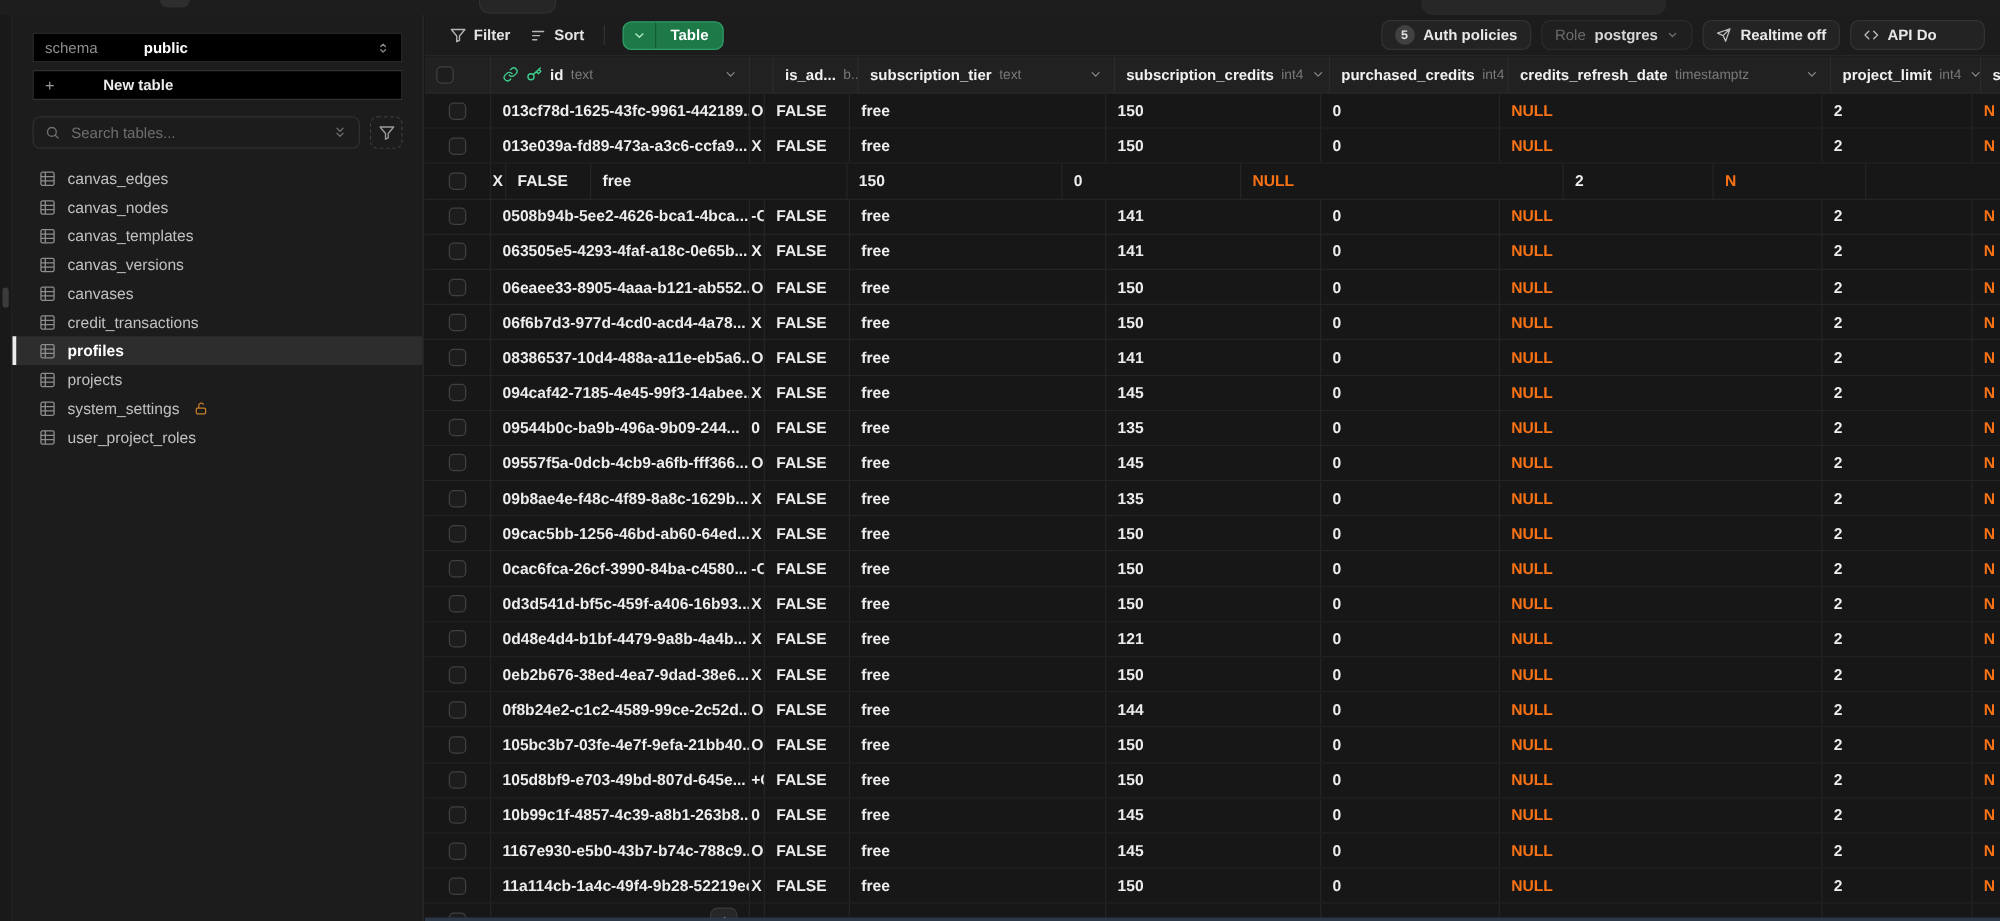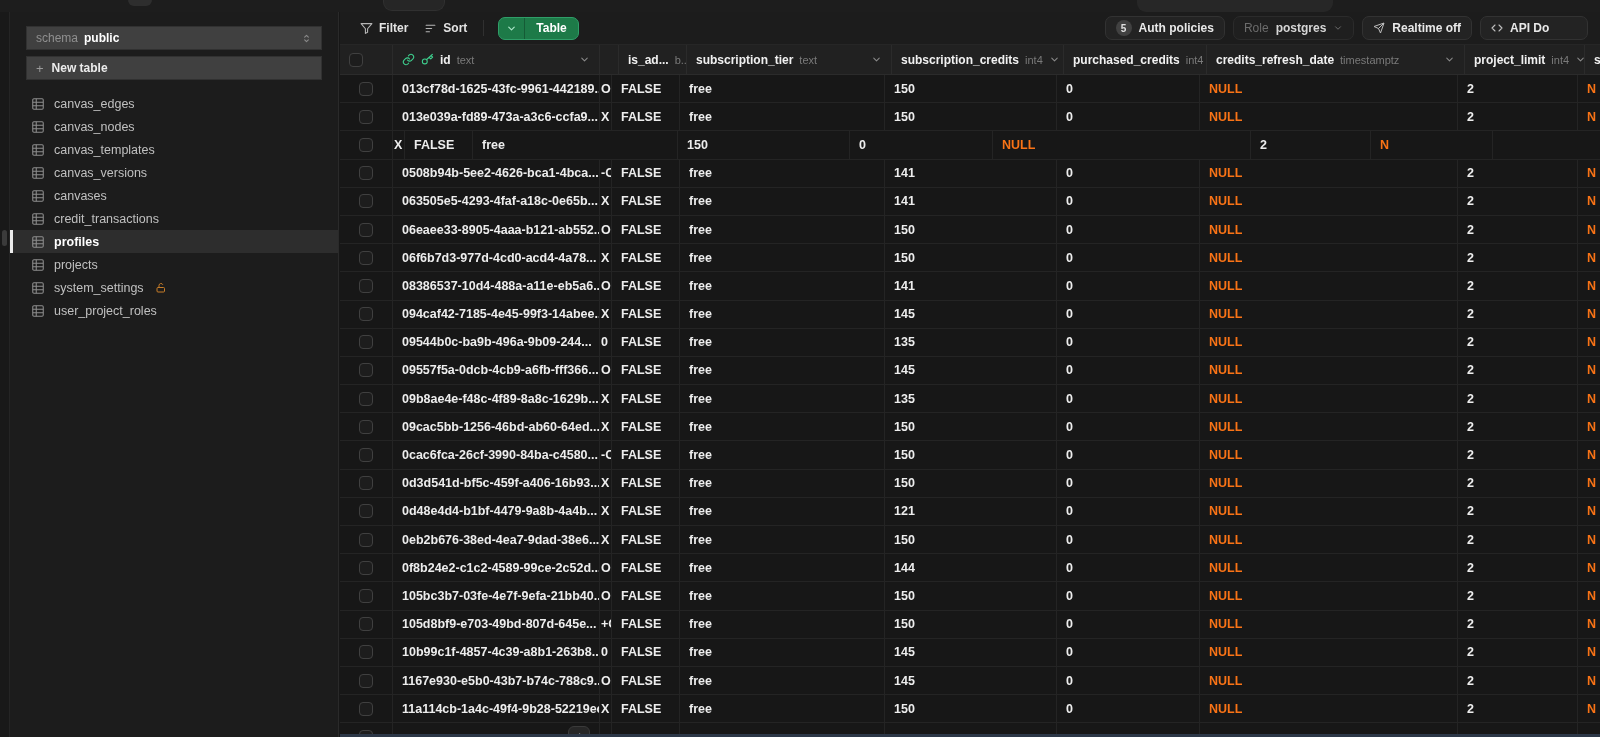--- a/index.html
+++ b/index.html
@@ -19,22 +19,22 @@
 
   
   .left-rail { position:absolute; left:0; top:12px; width:10px; bottom:0; background:#191919; border-right:1px solid #252525; }
   .rail-marker { position:absolute; left:2px; top:218px; width:5px; height:16px; border-radius:3px; background:#3b3b3b; }
 
   
   .sidebar { position:absolute; left:10px; top:12px; width:329px; bottom:0; background:#1c1c1c; border-right:1px solid #2a2a2a; }
   .sidebar-header { height:44px; display:flex; align-items:center; padding:0 20px; border-bottom:1px solid #272727;
     font-size:15px; font-weight:700; color:#f4f4f4; letter-spacing:.2px; }
   .sidebar-controls { padding:14px 16px 0 16px; }
-  .ctl-btn { height:24px; border:1px solid #313131; background:#404040; border-radius:0;
-    display:flex; align-items:center; padding:0 9px; font-size:12px; cursor:pointer; }
+  .ctl-btn { height:24px; border:1px solid #313131; background:#000000; border-radius:0;
+    display:flex; align-items:center; padding:0 9px; font-size:12px; cursor:pointer;gap:31px; }
   .ctl-btn + .ctl-btn { margin-top:6px; }
   .schema-label { color:#8f8f8f; margin-right:6px; }
   .schema-value { color:#fff; font-weight:700; }
   .updown-icon { margin-left:auto; color:#8a8a8a; }
   .plus-icon { color:#9a9a9a; margin-right:8px; font-size:13px; }
   .newtable-label { color:#ececec; font-weight:700; font-size:12px; }
 
   .search-row { display:flex; gap:8px; padding:0 16px; margin-top:13px; }
   .search-box { flex:1; height:26px; border:1px solid #2f2f2f; border-radius:6px; background:#1c1c1c;
     display:flex; align-items:center; gap:7px; padding:0 9px; color:#6f6f6f; }
@@ -127,20 +127,41 @@
             <path d="M8 9l4-4 4 4M8 15l4 4 4-4"></path>
           </svg>
       </span>
     </div>
     <div class="ctl-btn">
       <span class="plus-icon">+</span>
       <span class="newtable-label">New table</span>
     </div>
   </div>
 
+  <div class="search-row">
+    <div class="search-box">
+      <span>
+        <svg width="12" height="12" viewBox="0 0 24 24" fill="none" stroke="currentColor" stroke-width="2.2" stroke-linecap="round">
+            <circle cx="11" cy="11" r="7"></circle>
+            <path d="M21 21l-4.5-4.5"></path>
+          </svg>
+      </span>
+      <input placeholder="Search tables..." style="">
+      <span>
+        <svg width="12" height="12" viewBox="0 0 24 24" fill="none" stroke="currentColor" stroke-width="2.2" stroke-linecap="round" stroke-linejoin="round">
+            <path d="M7 5l5 5 5-5M7 13l5 5 5-5"></path>
+          </svg>
+      </span>
+    </div>
+    <div class="filter-tables-btn">
+      <svg width="13" height="13" viewBox="0 0 24 24" fill="none" stroke="currentColor" stroke-width="2" stroke-linejoin="round">
+          <path d="M22 3H2l8 9.5V21l4-2v-6.5z"></path>
+        </svg>
+    </div>
+  </div>
 
   <div class="table-list">
       <div class="tbl-item">
         <span class="tico">
           <svg width="14" height="14" viewBox="0 0 24 24" fill="none" stroke="currentColor" stroke-width="1.8">
             <rect x="3" y="3" width="18" height="18" rx="2"></rect>
             <path d="M3 9h18M3 15h18M9 3v18"></path>
           </svg>
         </span>
         <span>canvas_edges</span>

